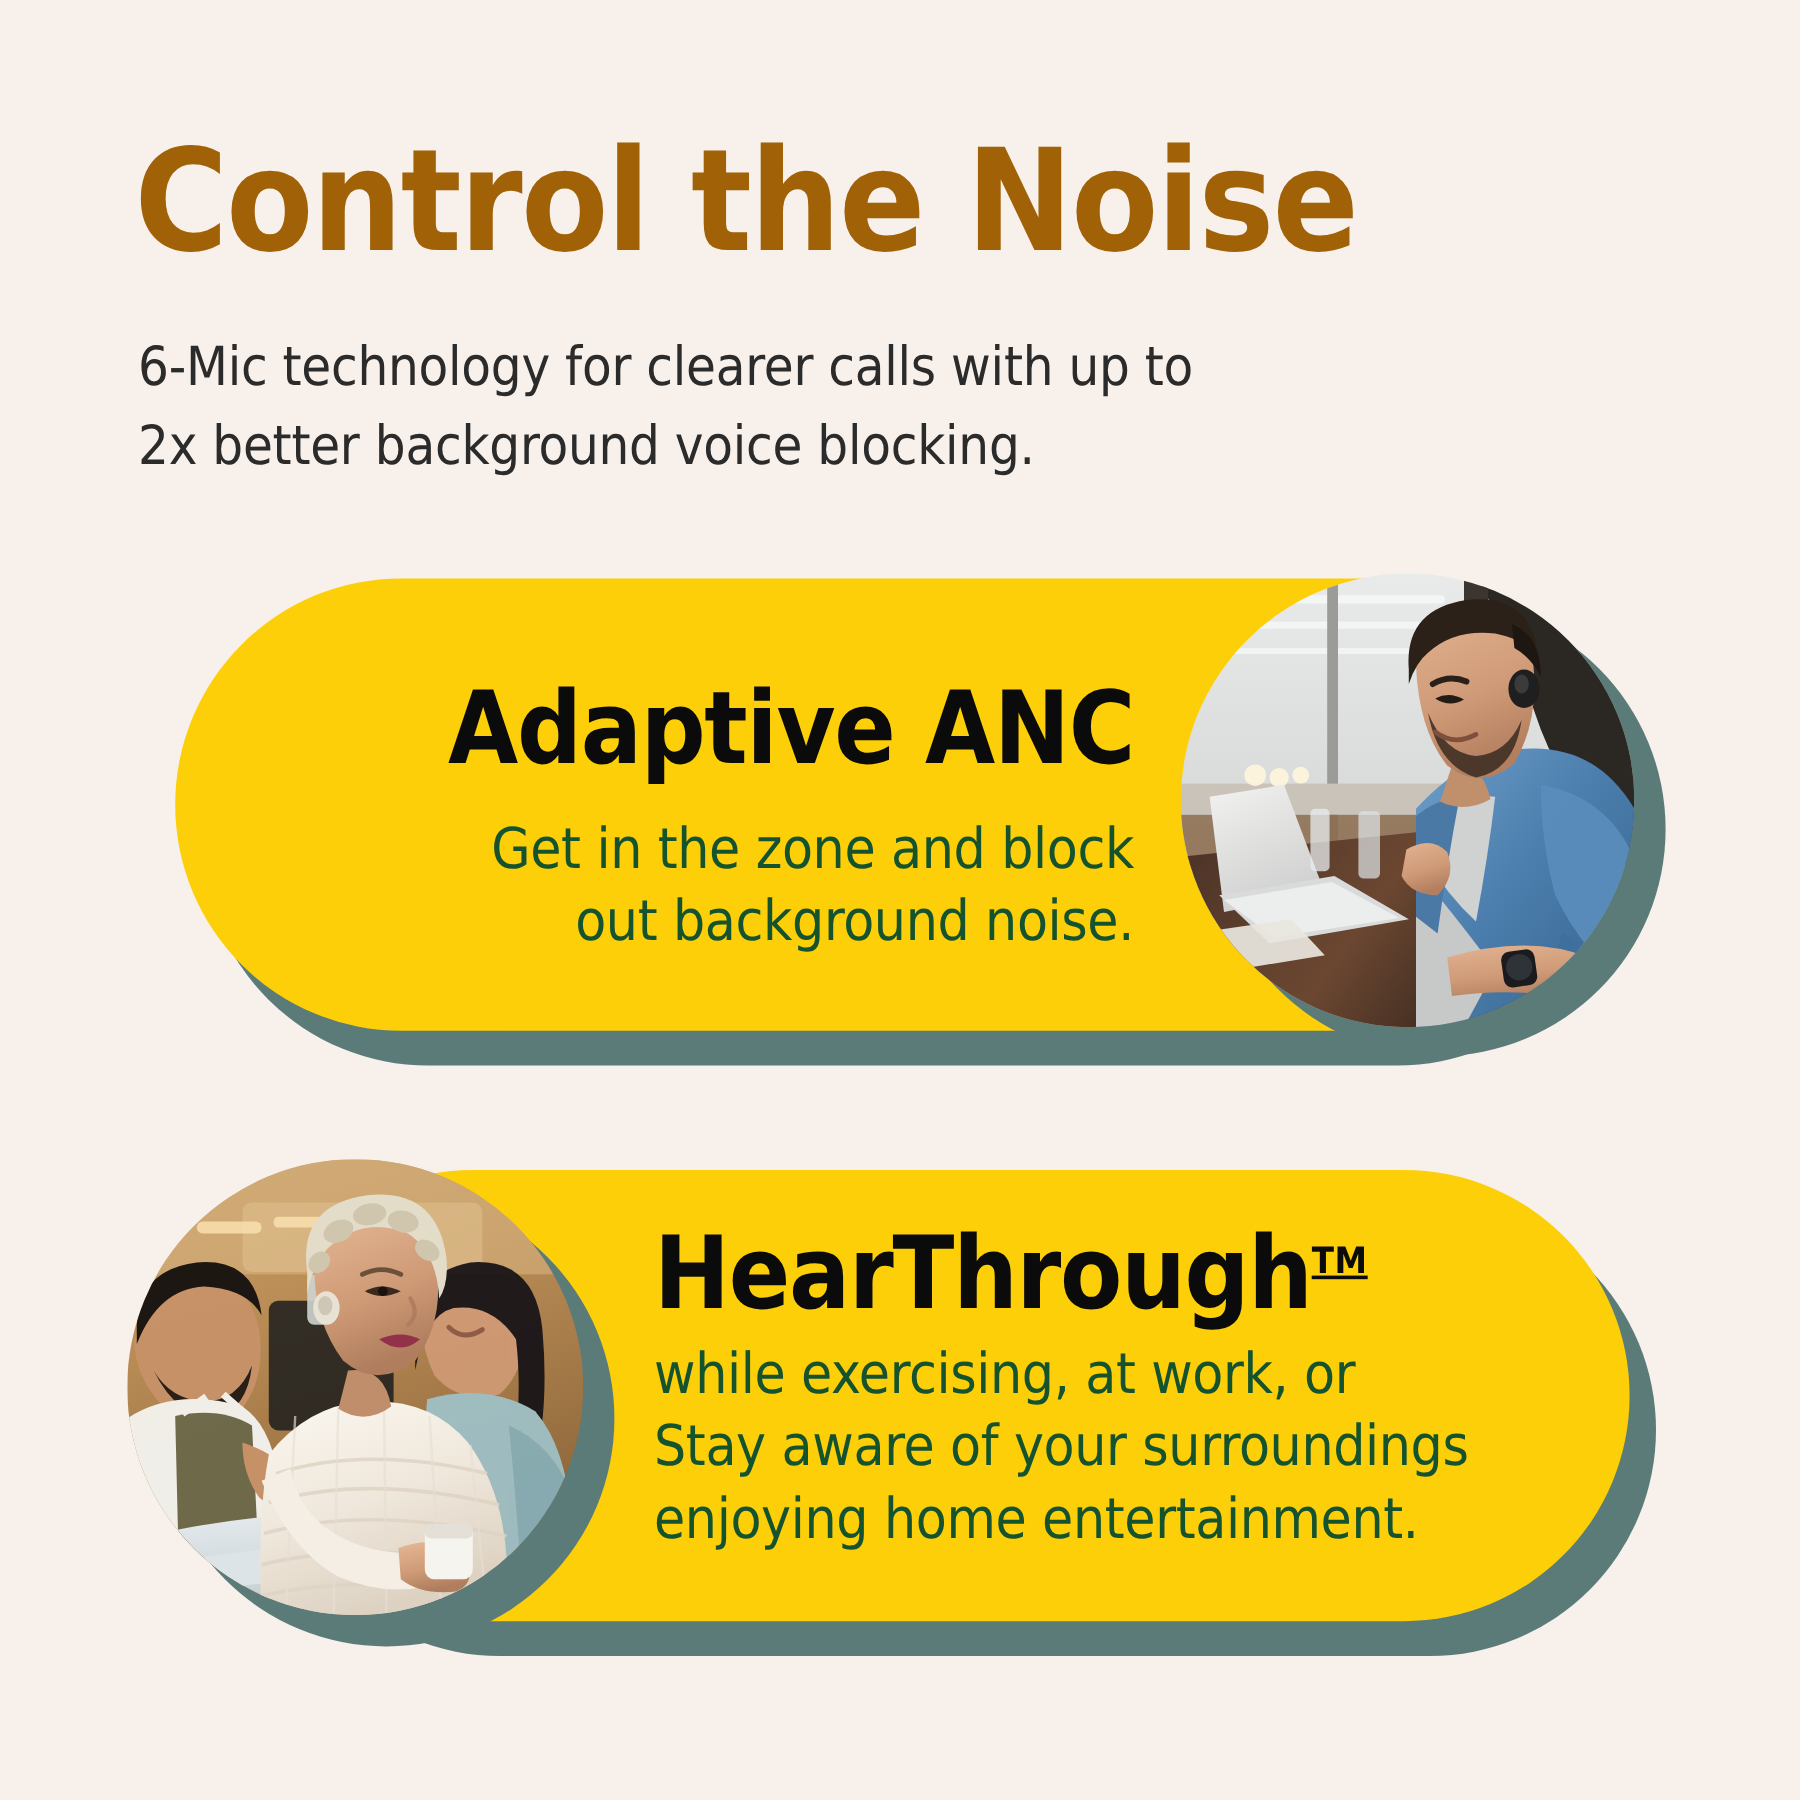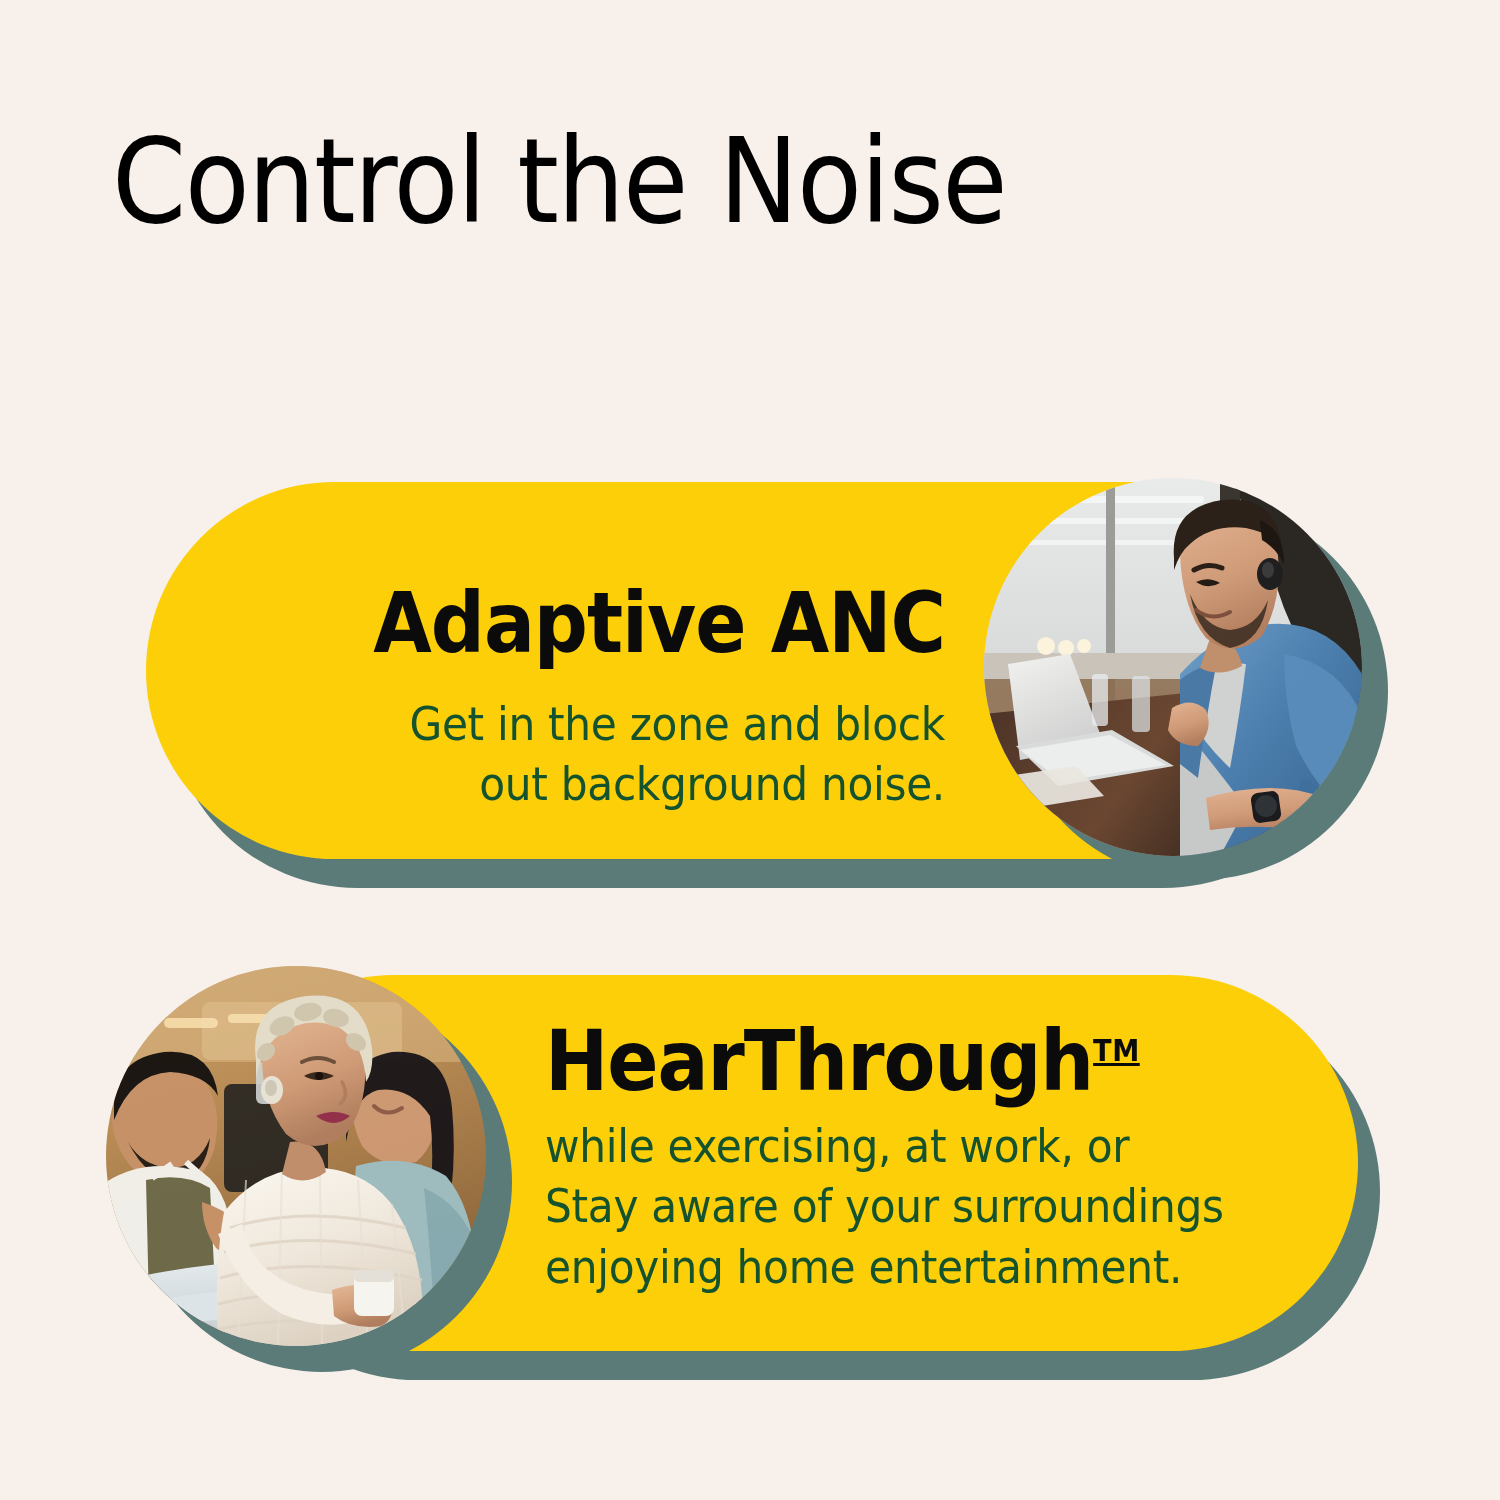--- a/index.html
+++ b/index.html
@@ -6,24 +6,24 @@
   body{
     width:1500px;height:1500px;overflow:hidden;position:relative;
     background:#F7F0EB;
     font-family:"DejaVu Sans Condensed","Liberation Sans Narrow","Liberation Sans",sans-serif;
     -webkit-font-smoothing:antialiased;
   }
   .stage{position:absolute;inset:0;}
 
   
   .page-title{
-    position:absolute;left:112px;top:122px;
+    position:absolute;left:112px;top:108px;
     font-size:118px;line-height:1.0;
-    font-weight:400;letter-spacing:-1.5px;
-    color:#000000;white-space:nowrap;
+    font-weight:700;letter-spacing:-1.5px;
+    color:#a16207;white-space:nowrap;
     font-stretch:condensed;
   }
   .page-subtitle{
     position:absolute;left:115px;top:273px;
     font-size:45px;line-height:1.46;
     font-weight:300;letter-spacing:-0.2px;
     color:#2b2b2b;
     font-stretch:condensed;
   }
   .page-subtitle span{display:block;}
@@ -66,32 +66,36 @@
     letter-spacing:0.5px;font-weight:700;text-decoration:underline;
   }
   .card-body{
     font-weight:300;color:#14532d;
     font-size:47px;line-height:1.28;letter-spacing:-0.3px;
     font-stretch:condensed;
   }
   .card-body span{display:block;white-space:nowrap;}
 
   #text-anc{left:245px;top:566px;width:700px;text-align:right;}
-  #text-anc .card-title{margin:16px 0 30px 0;}
+  #text-anc .card-title{margin:0 0 30px 0;}
 
   #text-hear{left:545px;top:1020px;width:740px;text-align:left;}
   #text-hear .card-title{margin:0 0 14px 0;}
 </style>
 </head>
 <body>
 
 <div class="stage">
 
   <div class="page-title">Control the Noise</div>
 
+  <div class="page-subtitle">
+    <span>6-Mic technology for clearer calls with up to</span>
+    <span>2x better background voice blocking.</span>
+  </div>
 
   <div class="card" id="card-anc">
     <div class="pill-shadow"></div>
     <div class="pill"></div>
   </div>
 
   <div class="photo-shadow" id="photo-anc-shadow"></div>
   <div class="photo" id="photo-anc">
     <svg viewBox="0 0 378 378" preserveAspectRatio="xMidYMid slice" aria-hidden="true">
       <defs>

